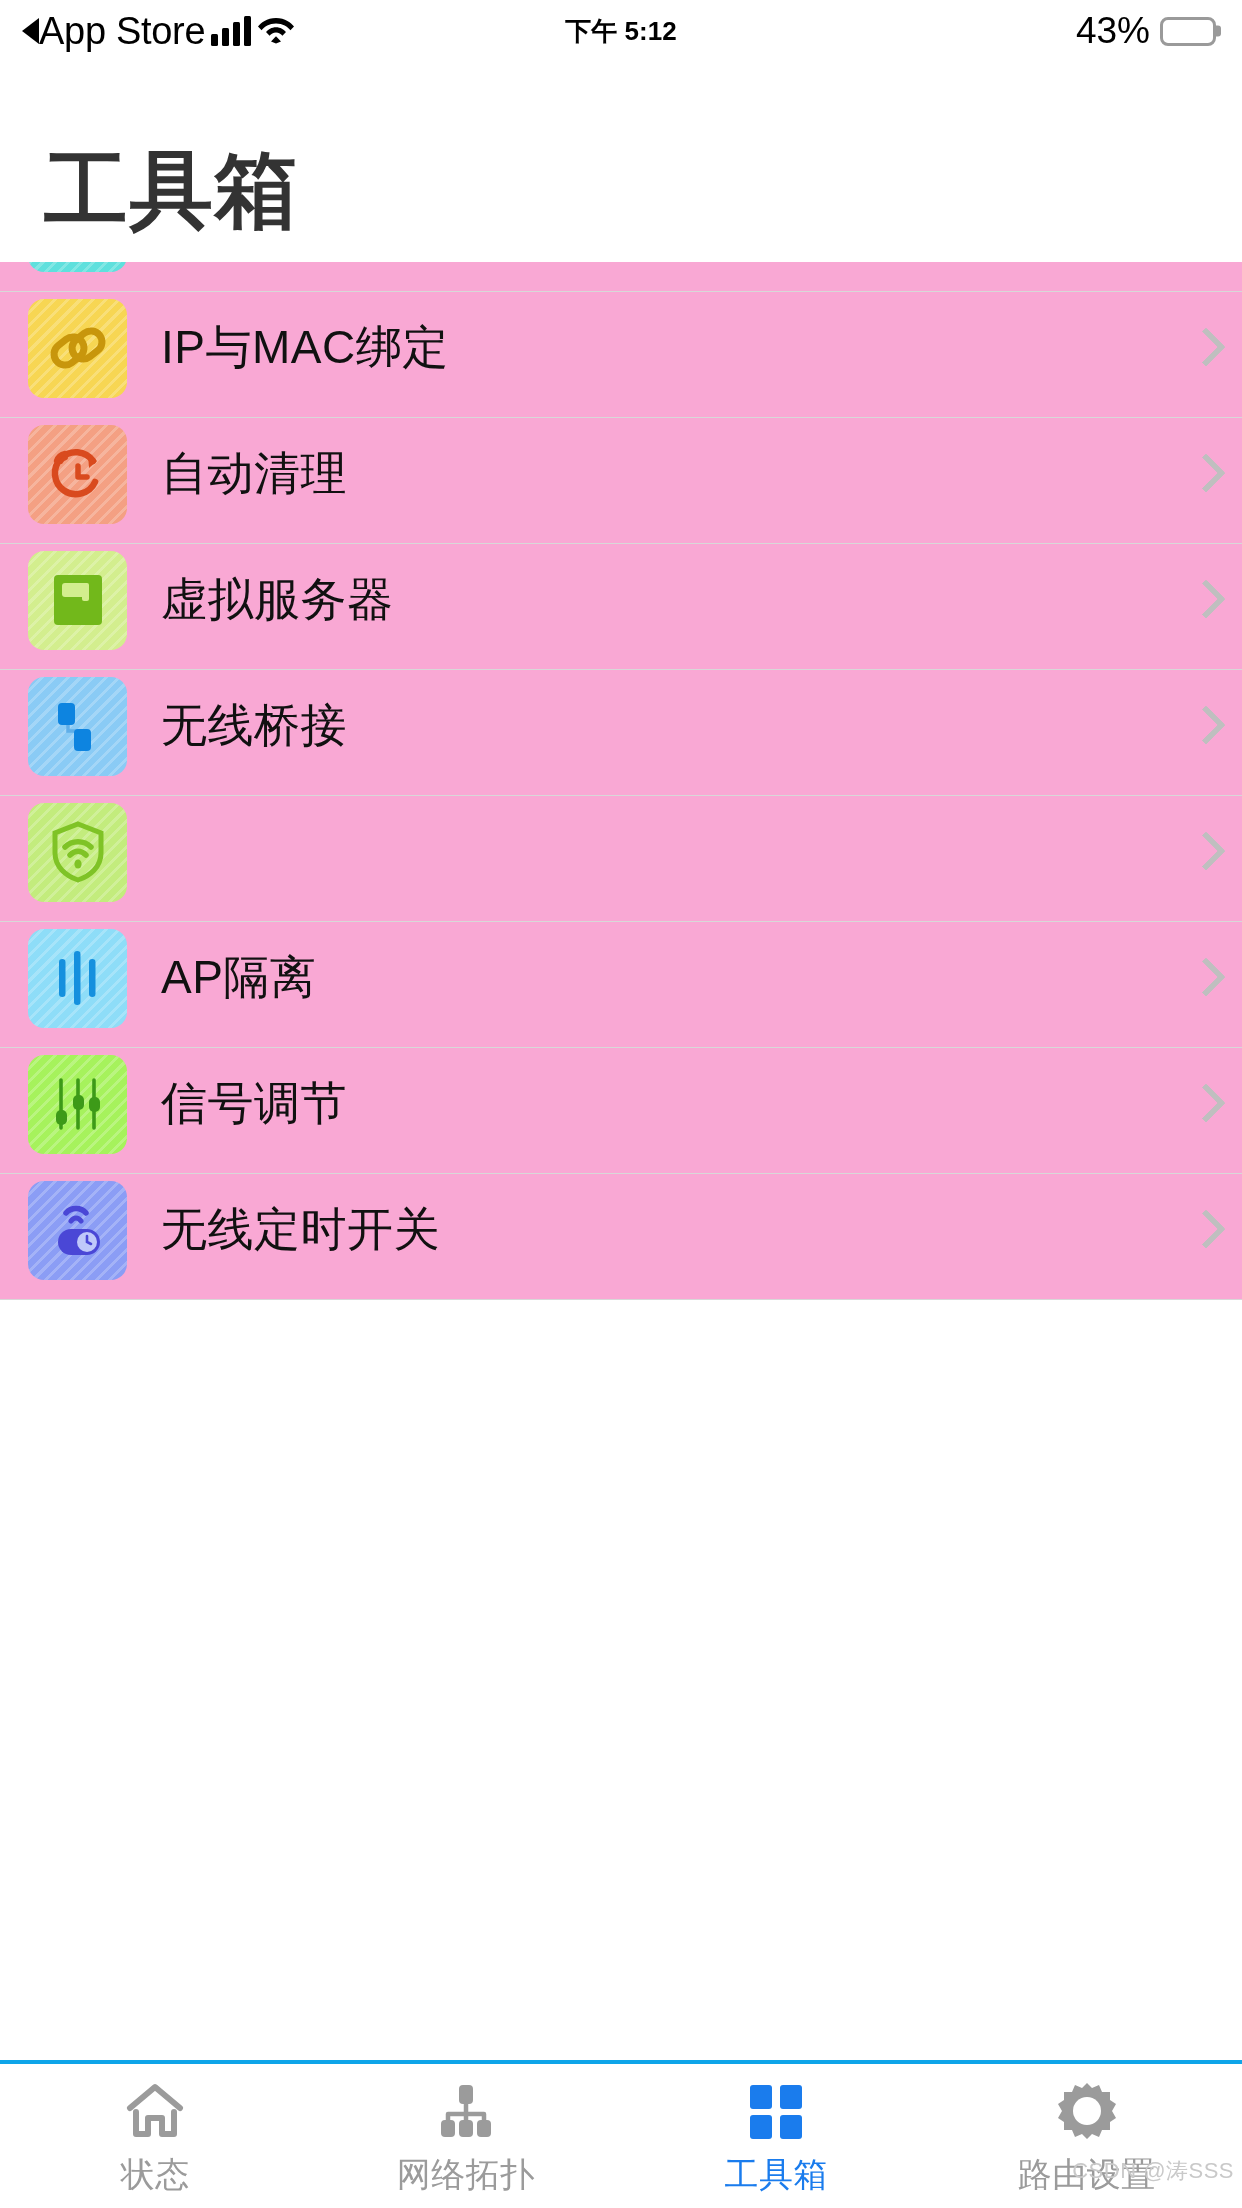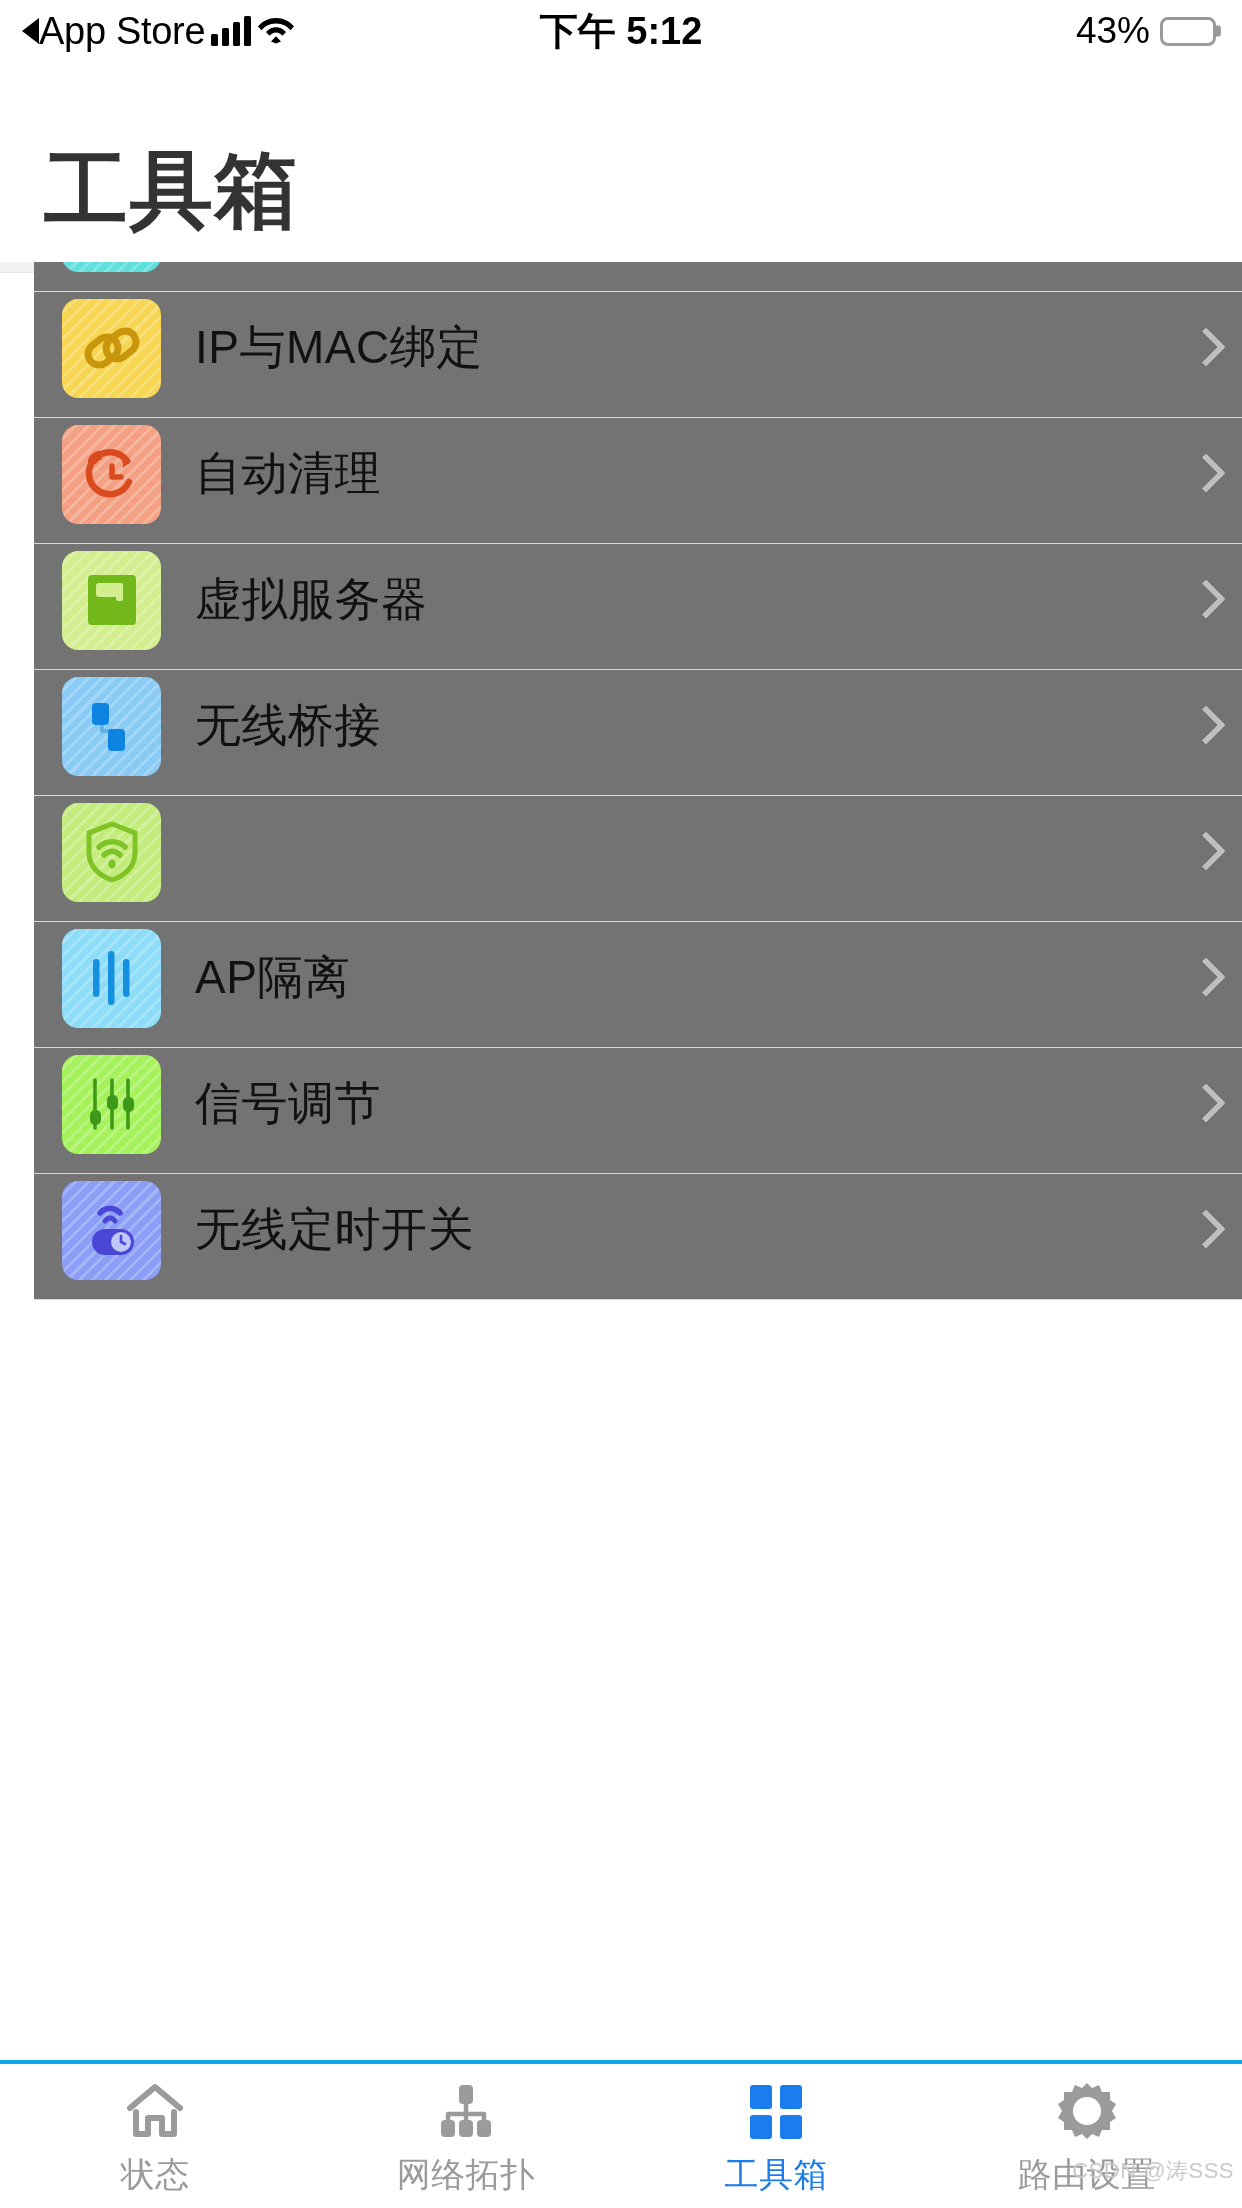--- a/index.html
+++ b/index.html
@@ -59,21 +59,21 @@
   .sb-signal i:nth-child(1) { height: 12px; }
   .sb-signal i:nth-child(2) { height: 18px; }
   .sb-signal i:nth-child(3) { height: 24px; }
   .sb-signal i:nth-child(4) { height: 30px; }
   .sb-wifi { margin-left: 6px; display:block; }
 
   .sb-center {
     position: absolute;
     left: 0; right: 0;
     text-align: center;
-    font-size: 38px;
+    font-size: 26px;
     color: #000;
     font-weight: 600;
     letter-spacing: 0px;
     pointer-events: none;
   }
 
   .sb-right {
     margin-left: auto;
     display: flex;
     align-items: center;
@@ -148,23 +148,22 @@
     position: relative;
     margin-top: -107px; 
   }
   .row {
     height: 126px;
     display: flex;
     align-items: center;
     padding: 0 26px 13px 28px;
     box-sizing: border-box;
     border-bottom: 1px solid #d8d8d8;
-    background: #737373;
-    position: relative;
-    margin-left: 34px;
+    background: #f9a8d4;
+    position: relative;
   }
   .row-icon {
     width: 99px;
     height: 99px;
     border-radius: 16px;
     flex: 0 0 auto;
     position: relative;
     overflow: hidden;
     display: flex;
     align-items: center;

